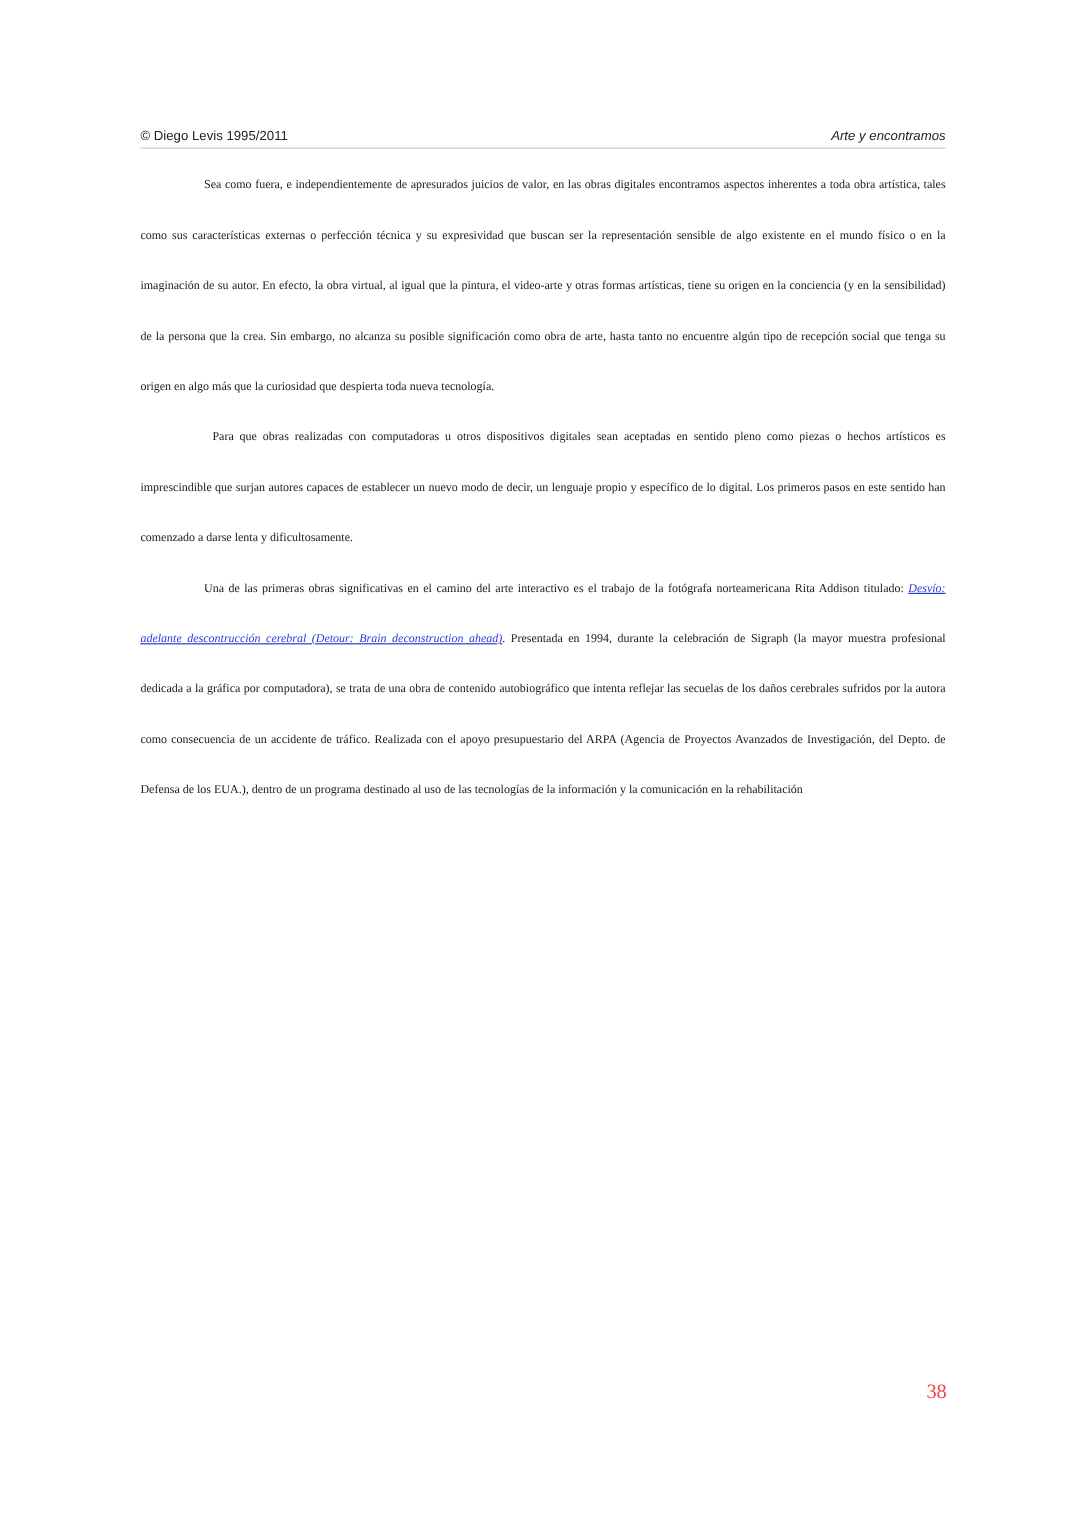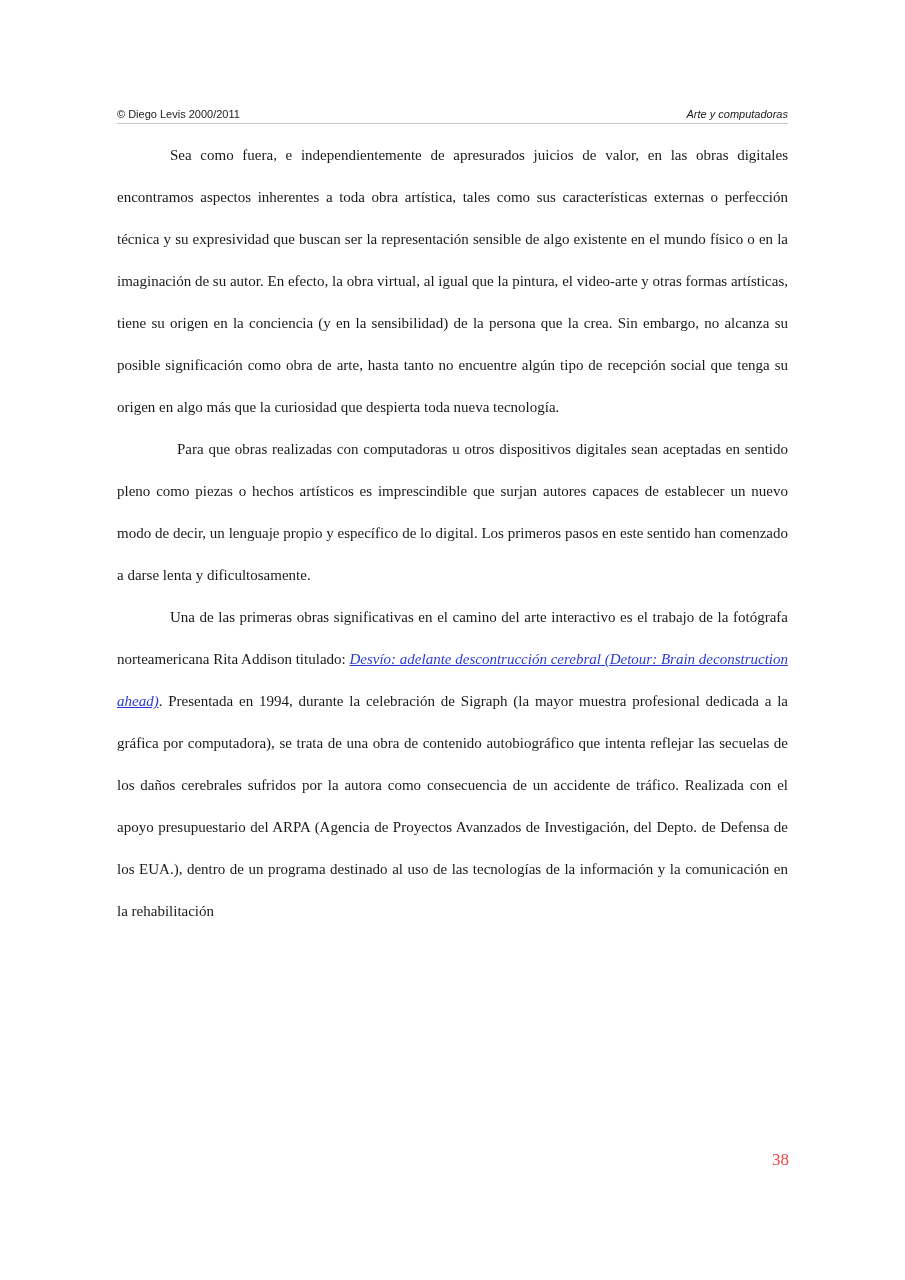--- a/index.html
+++ b/index.html
@@ -6,37 +6,37 @@
     body { width:905px; height:1280px; position:relative; overflow:hidden; }
     .header {
       position:absolute; left:117px; top:107px; width:671px; height:16px;
       border-bottom:1px solid #c8c8c8;
       font-family:"Liberation Sans", sans-serif; font-size:11px; color:#222;
     }
     .header .left { position:absolute; left:0; top:1px; }
     .header .right { position:absolute; right:0; top:1px; font-style:italic; }
     .body {
       position:absolute; left:117px; top:134px; width:671px;
-      font-family:"Liberation Serif", serif; font-size:15px; color:#1a1a1a;
+      font-family:"Liberation Serif", serif; font-size:10px; color:#1a1a1a;
       line-height:42px; text-align:justify;
     }
     .body p { margin:0; text-indent:53px; }
     .body p.p2 { text-indent:60px; }
     a.link { color:#2b3bd6; font-style:italic; text-decoration:underline; }
     .pagenum {
       position:absolute; left:760px; top:1150px; width:29px; text-align:right;
       font-family:"Liberation Serif", serif; font-size:17px; color:#ef4444;
     }
   </style>
 </head>
 <body>
 
 <div class="header">
-  <span class="left">© Diego Levis 2000/2011</span>
-  <span class="right">Arte y computadoras</span>
+  <span class="left">© Diego Levis 1995/2011</span>
+  <span class="right">Arte y encontramos</span>
 </div>
 
 <div class="body">
   <p>Sea como fuera, e independientemente de apresurados juicios de valor, en las obras digitales encontramos aspectos inherentes a toda obra artística, tales como sus características externas o perfección técnica y su expresividad que buscan ser la representación sensible de algo existente en el mundo físico o en la imaginación de su autor. En efecto, la obra virtual, al igual que la pintura, el video-arte y otras formas artísticas, tiene su origen en la conciencia (y en la sensibilidad) de la persona que la crea. Sin embargo, no alcanza su posible significación como obra de arte, hasta tanto no encuentre algún tipo de recepción social que tenga su origen en algo más que la curiosidad que despierta toda nueva tecnología.</p>
   <p class="p2">Para que obras realizadas con computadoras u otros dispositivos digitales sean aceptadas en sentido pleno como piezas o hechos artísticos es imprescindible que surjan autores capaces de establecer un nuevo modo de decir, un lenguaje propio y específico de lo digital. Los primeros pasos en este sentido han comenzado a darse lenta y dificultosamente.</p>
   <p><span>Una de las primeras obras significativas en el camino del arte interactivo es el trabajo de la fotógrafa norteamericana Rita Addison titulado: </span><a class="link" href="#">Desvío: adelante descontrucción cerebral (Detour: Brain deconstruction ahead)</a><span>. Presentada en 1994, durante la celebración de Sigraph (la mayor muestra profesional dedicada a la gráfica por computadora), se trata de una obra de contenido autobiográfico que intenta reflejar las secuelas de los daños cerebrales sufridos por la autora como consecuencia de un accidente de tráfico.  Realizada con el apoyo presupuestario del ARPA (Agencia de Proyectos Avanzados de Investigación, del Depto. de Defensa de los EUA.), dentro de un programa destinado al uso de las tecnologías de la información y la comunicación en la rehabilitación</span></p>
 </div>
 
 <div class="pagenum">38</div>
 

